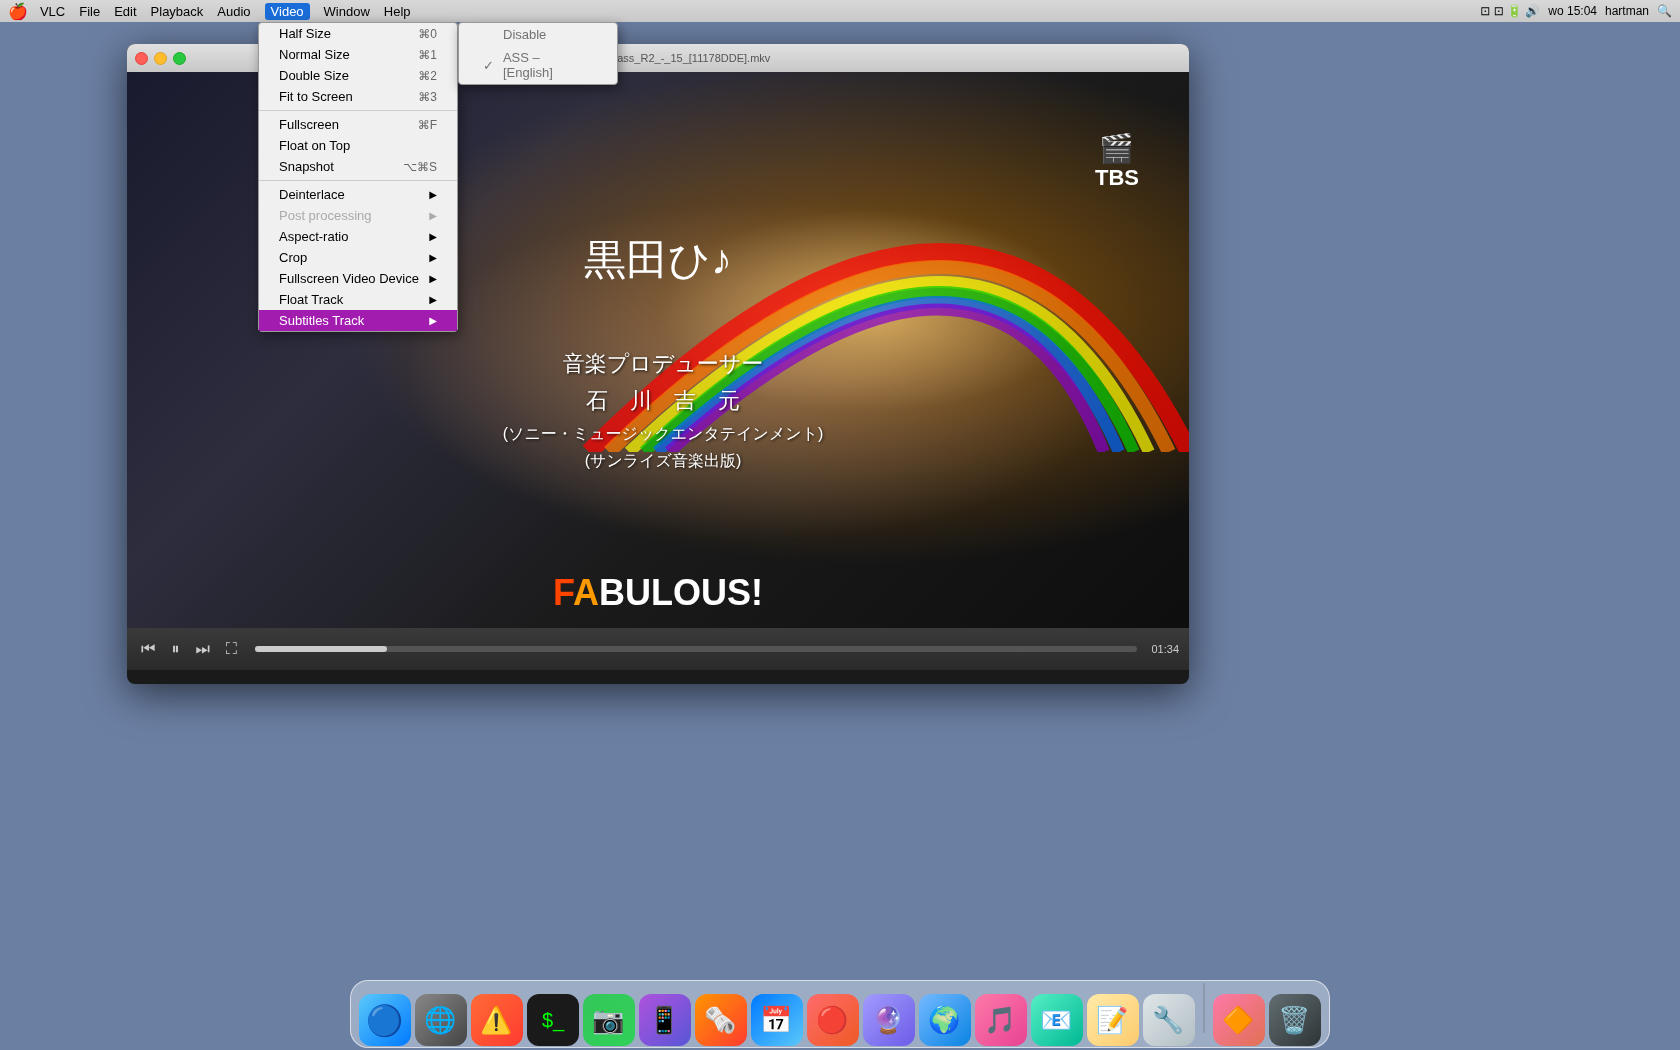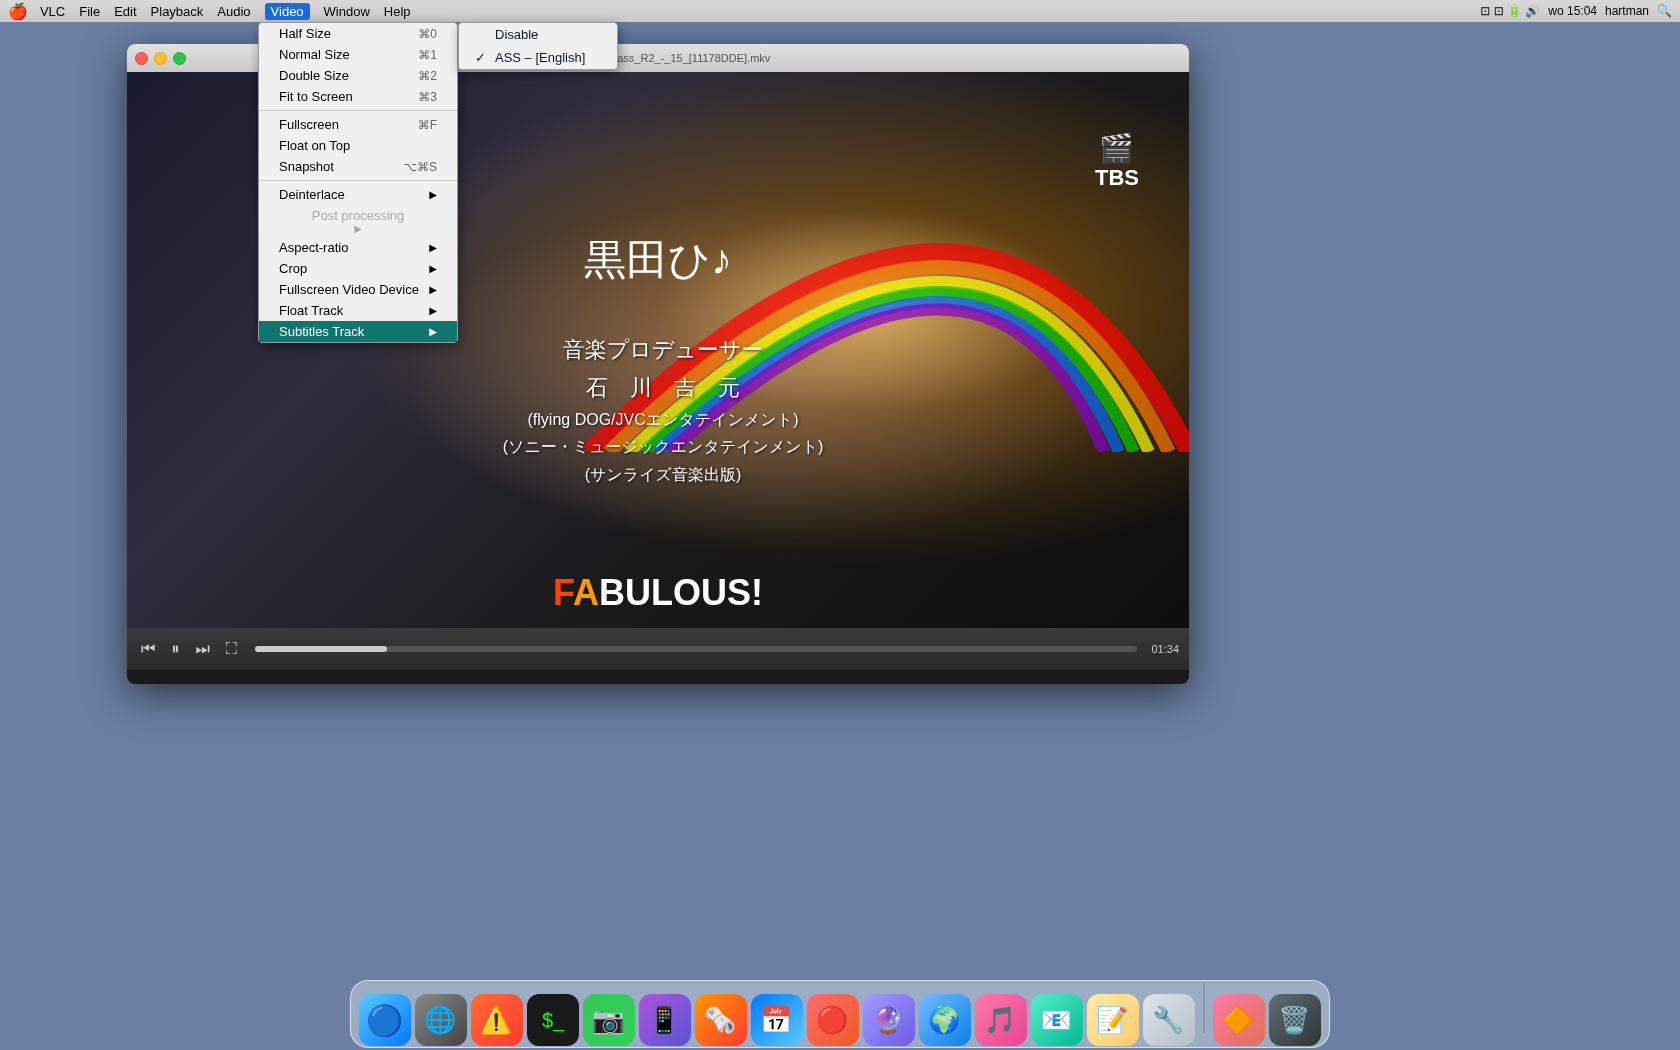--- a/index.html
+++ b/index.html
@@ -216,26 +216,25 @@
     .menu-item {
       padding: 3px 20px;
       display: flex;
       align-items: center;
       justify-content: space-between;
       cursor: pointer;
       color: #000;
       white-space: nowrap;
     }
     .menu-item.highlighted {
-      background: #0f766e;
+      background: #a21caf;
       color: white;
     }
     .menu-item.disabled {
       color: #aaa;
-      flex-direction: column;
     }
     .menu-item .shortcut {
       color: #666;
       font-size: 12px;
       margin-left: 20px;
     }
     .menu-item .arrow {
       font-size: 10px;
     }
     .menu-separator {
@@ -251,26 +250,26 @@
       left: 458px;
       width: 160px;
       background: #f0f0f0;
       border: 1px solid #999;
       border-radius: 4px;
       box-shadow: 2px 4px 12px rgba(0,0,0,0.4);
       font-size: 13px;
       z-index: 300;
     }
     .submenu-item {
-      padding: 4px 16px;
+      padding: 4px 24px;
       display: flex;
       align-items: center;
       gap: 6px;
       cursor: pointer;
-      color: #0f172a;
+      color: #737373;
     }
     .submenu-item .check {
       width: 14px;
       font-size: 13px;
     }
 
     
     .dock {
       position: absolute;
       bottom: 0;
@@ -334,21 +333,20 @@
         <div style="font-size:28px;">🎬</div>
         <div style="font-size:22px;font-weight:bold;">TBS</div>
       </div>
 
       <div class="char-name">黒田ひ♪</div>
 
       <div class="video-text">
         <div style="margin-top:80px;margin-left:10px;">
           <div class="credits-line">音楽プロデューサー</div>
           <div class="credits-line">石　川　吉　元</div>
-          <div class="credits-line" style="font-size:16px;">(flying DOG/JVCエンタテインメント)</div>
           <div class="credits-line" style="font-size:16px;">(ソニー・ミュージックエンタテインメント)</div>
           <div class="credits-line" style="font-size:16px;">(サンライズ音楽出版)</div>
         </div>
       </div>
 
       <div class="subtitle-main">
         <span class="subtitle-f">F</span><span class="subtitle-a">A</span><span>BULOUS!</span>
       </div>
     </div>
 

